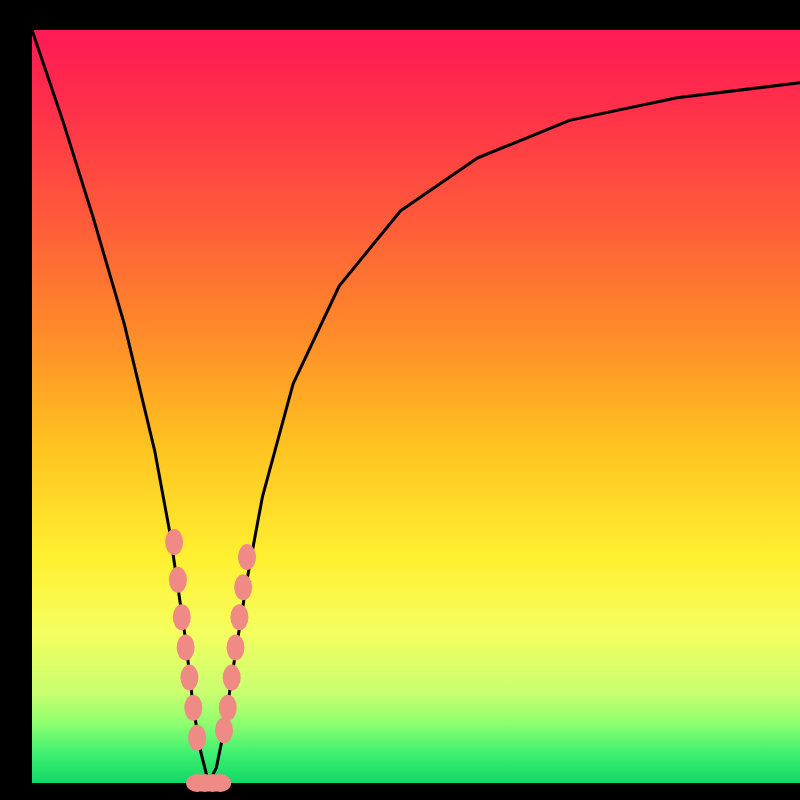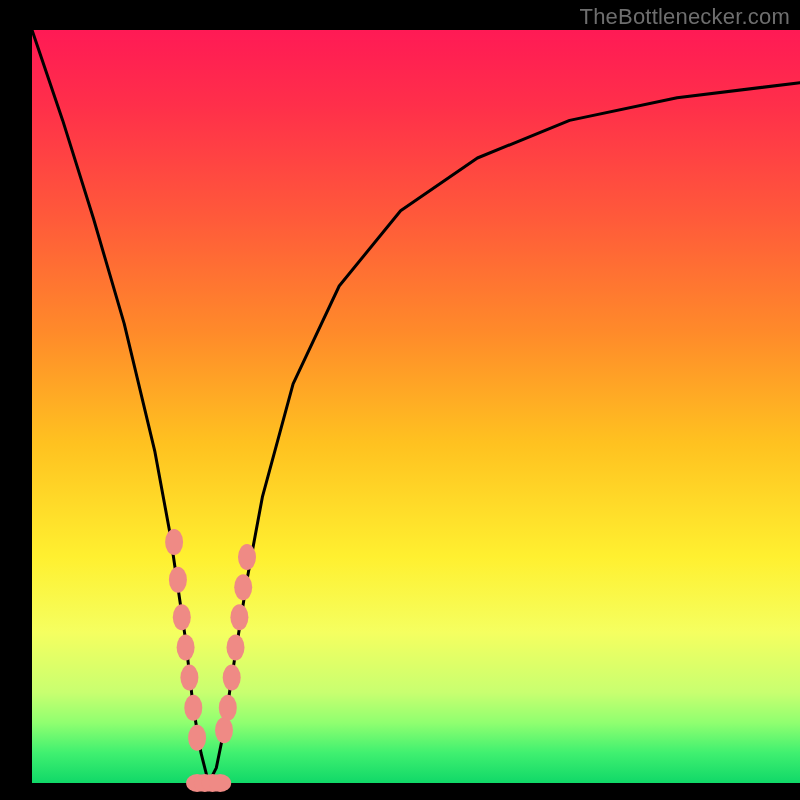--- a/index.html
+++ b/index.html
@@ -71,14 +71,13 @@
         <ellipse cx="235.5" cy="647.5" rx="9" ry="13" fill="#ef8a85"></ellipse>
         <ellipse cx="239.4" cy="617.3" rx="9" ry="13" fill="#ef8a85"></ellipse>
         <ellipse cx="243.2" cy="587.2" rx="9" ry="13" fill="#ef8a85"></ellipse>
         <ellipse cx="247.0" cy="557.1" rx="9" ry="13" fill="#ef8a85"></ellipse>
         <ellipse cx="197.1" cy="783.0" rx="11" ry="9" fill="#ef8a85"></ellipse>
         <ellipse cx="204.8" cy="783.0" rx="11" ry="9" fill="#ef8a85"></ellipse>
         <ellipse cx="212.5" cy="783.0" rx="11" ry="9" fill="#ef8a85"></ellipse>
         <ellipse cx="220.2" cy="783.0" rx="11" ry="9" fill="#ef8a85"></ellipse>
       </g>
   </svg>
-  <div class="watermark">TheBottlenecker.com</div>
 </div>
 
 </body></html>

